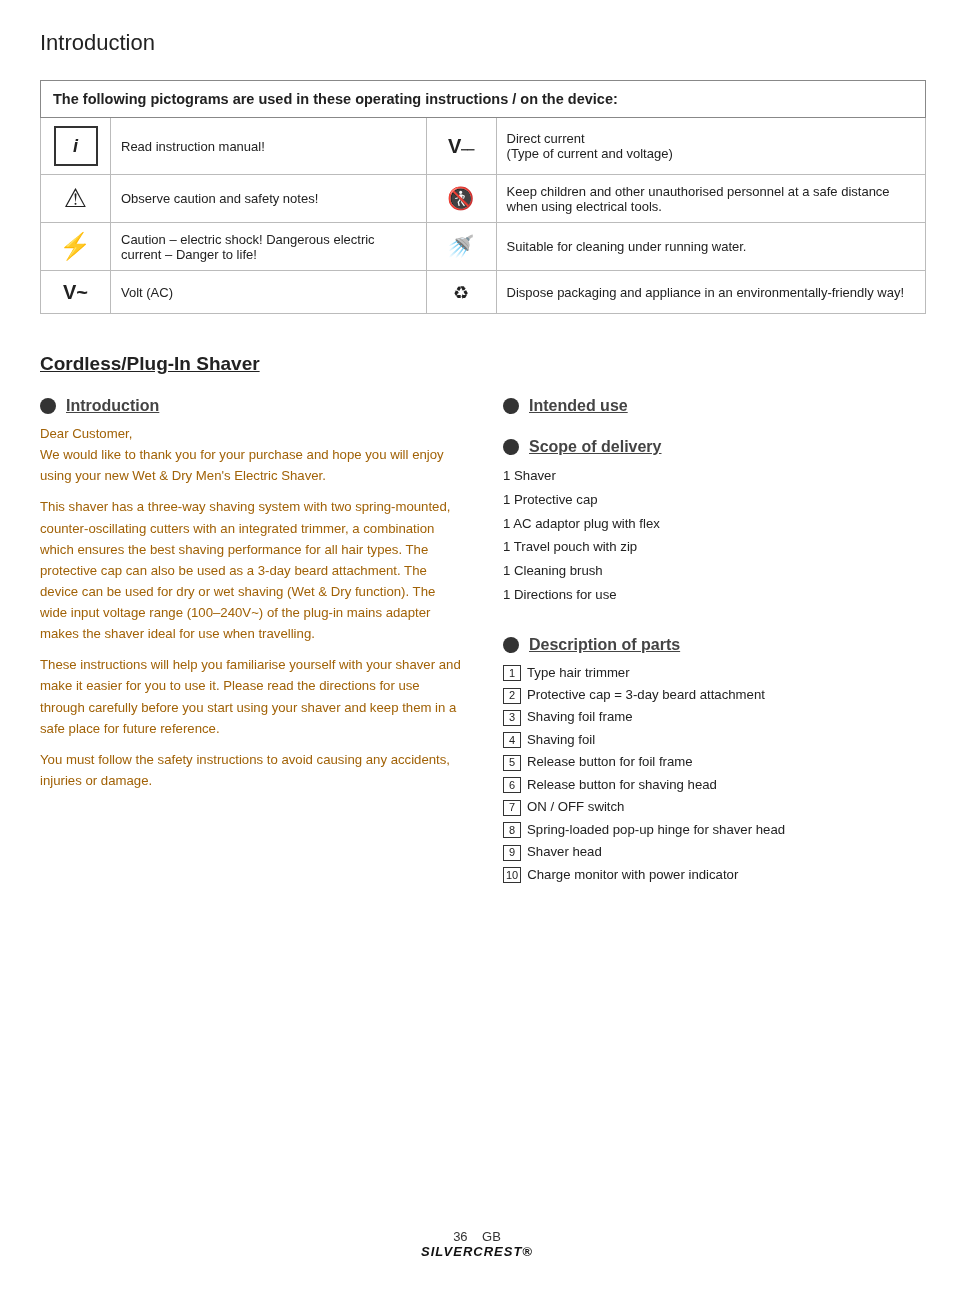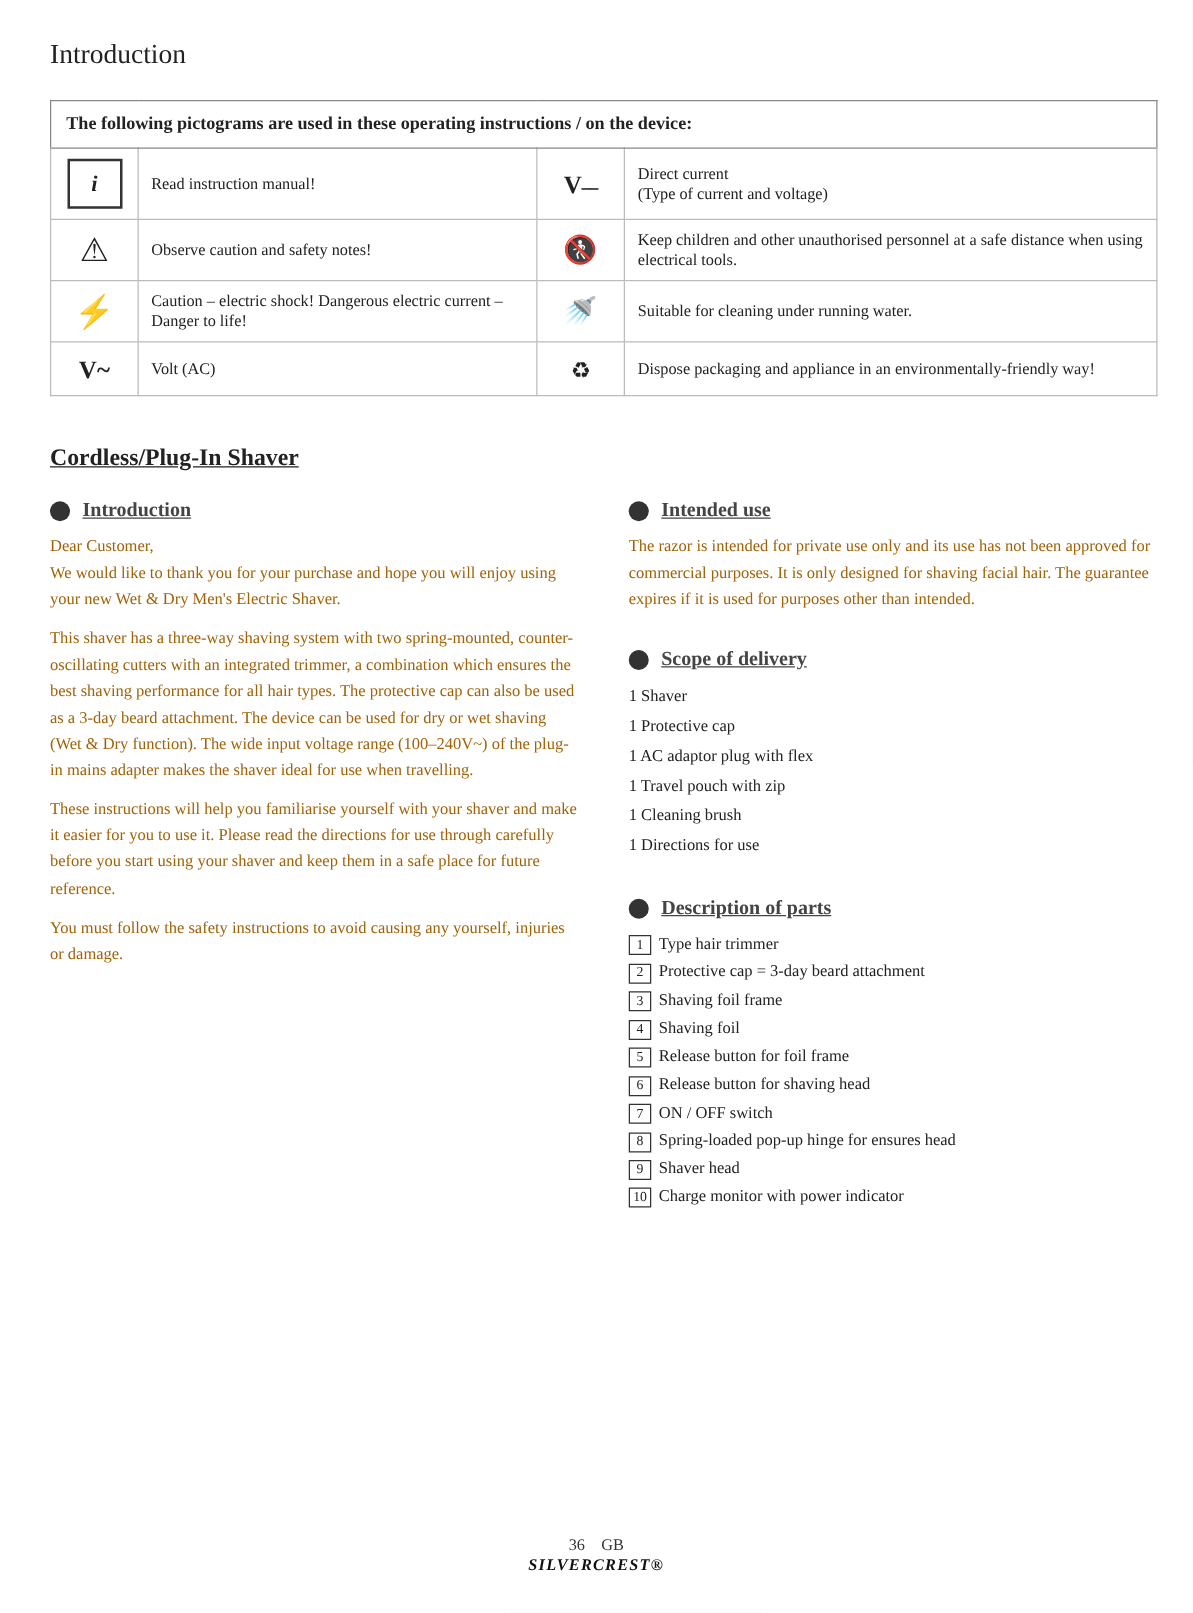--- a/index.html
+++ b/index.html
@@ -10,21 +10,20 @@
       color: #222;
       width: 954px;
       min-height: 1290px;
     }
     .page {
       background: #fff;
       width: 954px;
       min-height: 1290px;
       padding: 30px 28px 40px 40px;
       position: relative;
-      font-family: Liberation Serif, serif;
     }
     .page-header {
       font-size: 22px;
       font-weight: normal;
       color: #222;
       margin-bottom: 18px;
       padding-bottom: 6px;
     }
     
     .picto-table {
@@ -280,32 +279,31 @@
 
       <div class="section-content left-para">
         Dear Customer,<br>
         We would like to thank you for your purchase and hope you will enjoy using your new Wet &amp; Dry Men's Electric Shaver.
       </div>
 
       <div class="section-content left-para">This shaver has a three-way shaving system with two spring-mounted, counter-oscillating cutters with an integrated trimmer, a combination which ensures the best shaving performance for all hair types. The protective cap can also be used as a 3-day beard attachment. The device can be used for dry or wet shaving (Wet &amp; Dry function). The wide input voltage range (100–240V~) of the plug-in mains adapter makes the shaver ideal for use when travelling.</div>
 
       <div class="section-content left-para">These instructions will help you familiarise yourself with your shaver and make it easier for you to use it. Please read the directions for use through carefully before you start using your shaver and keep them in a safe place for future reference.</div>
 
-      <div class="section-content left-para">You must follow the safety instructions to avoid causing any yourself, injuries or damage.</div>
+      <div class="section-content left-para">You must follow the safety instructions to avoid causing any accidents, injuries or damage.</div>
 
     </div>
 
     <div class="col-right">
 
       
       <div class="section-bullet">
         <span class="bullet-circle"></span>
         <span class="section-heading">Intended use</span>
       </div>
-      <div class="section-content">The razor is intended for private use only and its use has not been approved for commercial purposes. It is only designed for shaving facial hair. The guarantee expires if it is used for purposes other than intended.</div>
 
       <br>
 
       
       <div class="section-bullet">
         <span class="bullet-circle"></span>
         <span class="section-heading">Scope of delivery</span>
       </div>
       <ul class="scope-list">
         <li>1 Shaver</li>
@@ -347,21 +345,21 @@
         <li>
           <span class="part-num">6</span>
           <span>Release button for shaving head</span>
         </li>
         <li>
           <span class="part-num">7</span>
           <span>ON / OFF switch</span>
         </li>
         <li>
           <span class="part-num">8</span>
-          <span>Spring-loaded pop-up hinge for ensures head</span>
+          <span>Spring-loaded pop-up hinge for shaver head</span>
         </li>
         <li>
           <span class="part-num">9</span>
           <span>Shaver head</span>
         </li>
         <li>
           <span class="part-num">10</span>
           <span>Charge monitor with power indicator</span>
         </li>
       </ul>

